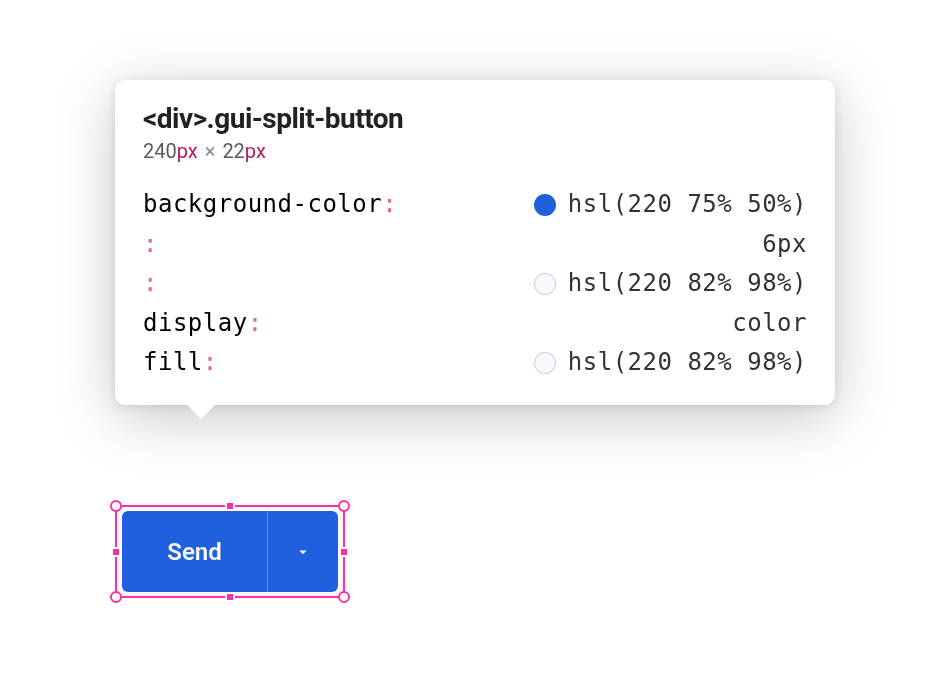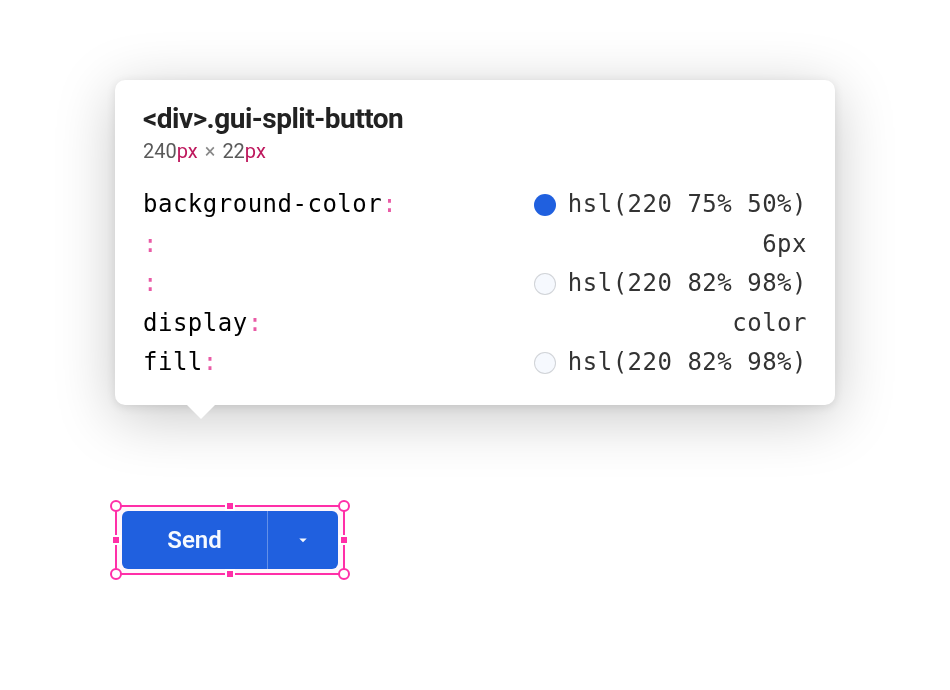--- a/index.html
+++ b/index.html
@@ -111,21 +111,21 @@
     
     .split-button-area {
       position: absolute;
       top: 505px;
       left: 115px;
     }
 
     .selection-box {
       position: relative;
       width: 230px;
-      height: 70px;
+      height: 93px;
       border: 2px solid #ff2fa8;
       background: rgba(255, 47, 168, 0.04);
     }
 
     .split-button {
       position: absolute;
       top: 4px;
       left: 5px;
       right: 5px;
       bottom: 4px;

